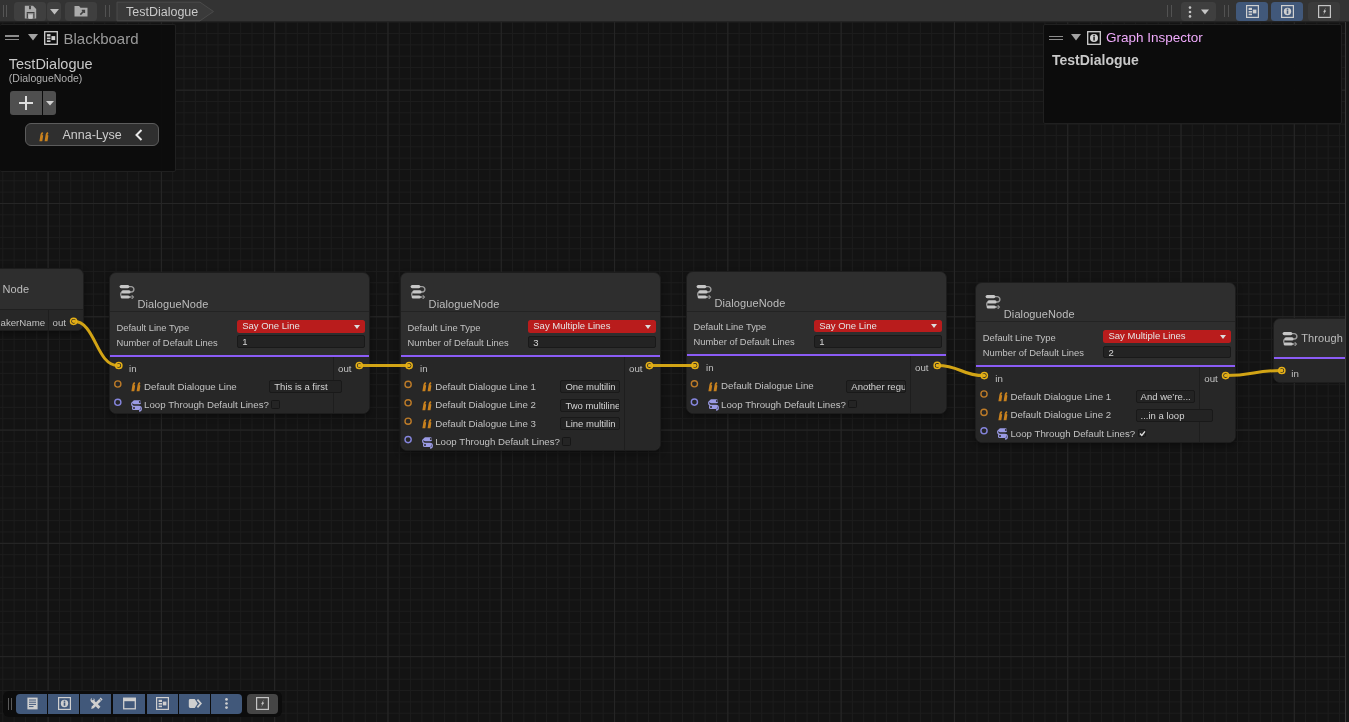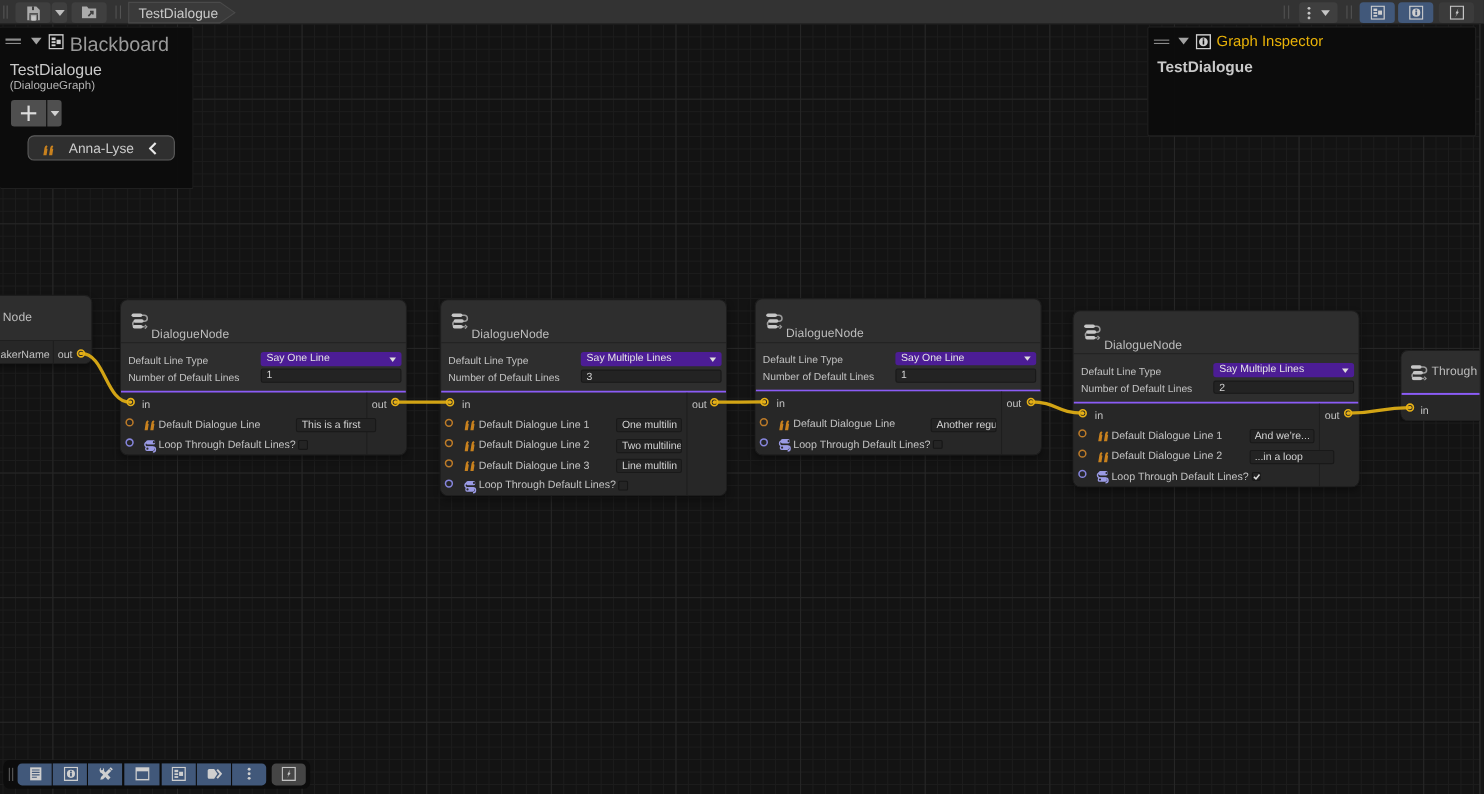--- a/index.html
+++ b/index.html
@@ -16,21 +16,21 @@
  background-position:47.6px 0,0px 181px,2.3px 0,0px 11.05px;}
 .node{position:absolute;background:#2e2e2e;border:1px solid #1d1d1d;border-radius:7px;
  box-shadow:0 3px 6px rgba(0,0,0,.35)}
 .ntitle{position:absolute;left:0;top:0;right:0;height:38.5px}
 .ntitle .txt{position:absolute;left:28px;top:25px;font-size:11px;color:#bdbdbd;letter-spacing:.1px}
 .nprops{position:absolute;left:0;top:38.5px;right:0;height:43.4px;border-top:1px solid #232323}
 .nports{position:absolute;left:0;top:81.9px;right:0;bottom:0;background:#272727;
  border-top:2px solid #8b5cf6;border-radius:0 0 7px 7px}
 .outcol{position:absolute;top:0;bottom:0;border-left:1px solid #1e1e1e}
 .plabel{font-size:9.7px;color:#c2c2c2;white-space:pre}
-.dd{position:absolute;background:#4c1d95;border-radius:2.5px;height:12.6px;
+.dd{position:absolute;background:#b91c1c;border-radius:2.5px;height:12.6px;
  font-size:9.5px;color:#e4e4e4;line-height:12.4px;padding-left:5px}
 .dd:after{content:"";position:absolute;right:5px;top:4.6px;border-left:3.6px solid transparent;
  border-right:3.6px solid transparent;border-top:4.2px solid #ddd}
 .tf{position:absolute;background:#232323;border:1px solid #191919;border-radius:2px;
  height:12.8px;font-size:9.5px;color:#d4d4d4;line-height:12px;padding-left:4px;
  white-space:nowrap;overflow:hidden}
 .lbl{position:absolute;font-size:9.4px;color:#c2c2c2;white-space:pre}
 .cb{position:absolute;width:8.6px;height:8.6px;background:#242424;border:1px solid #161616;border-radius:1.5px}
 .panel{position:absolute;background:#0c0c0cf2;border:1px solid #202020;border-radius:2px}
 .tbtn{position:absolute;top:1.5px;height:19.5px;background:#3f3f3f;border-radius:3.5px}
@@ -352,23 +352,23 @@
 <svg class="abs" style="left:27.5px;top:9px" width="10" height="7" viewBox="0 0 10 7">
         <path d="M0 0 h10 L5 6.5 Z" fill="#a2a2a2"></path>
       </svg>
 <svg class="abs" style="left:43.5px;top:6px" width="14" height="14" viewBox="0 0 14 14">
 <rect x="0.7" y="0.7" width="12.6" height="12.6" fill="none" stroke="#cfcfcf" stroke-width="1.3"></rect>
 <rect x="2.9" y="3.1" width="3.6" height="2.4" fill="#cfcfcf"></rect>
 <rect x="2.9" y="6.5" width="3.6" height="1.7" fill="#cfcfcf"></rect>
 <rect x="2.9" y="9.3" width="3.6" height="1.7" fill="#cfcfcf"></rect>
 <rect x="7.4" y="5.1" width="3.8" height="4" fill="#cfcfcf"></rect>
 </svg>
-<span class="abs" style="left:63.5px;top:4.8px;font-size:18px;color:#9a9a9a">Blackboard</span>
+<span class="abs" style="left:63.5px;top:4.8px;font-size:15px;color:#9a9a9a">Blackboard</span>
 <span class="abs" style="left:8.8px;top:31px;font-size:14.5px;color:#c9c9c9">TestDialogue</span>
-<span class="abs" style="left:8.8px;top:47.3px;font-size:10.5px;color:#b2b2b2">(DialogueGraph)</span>
+<span class="abs" style="left:8.8px;top:47.3px;font-size:10.5px;color:#b2b2b2">(DialogueNode)</span>
 <div class="abs" style="left:10px;top:66px;width:32px;height:23.5px;background:#4f4f4f;border-radius:3px 0 0 3px">
 <div class="abs" style="left:9px;top:11px;width:14px;height:1.8px;background:#dedede"></div>
 <div class="abs" style="left:15.1px;top:4.9px;width:1.8px;height:14px;background:#dedede"></div>
 </div>
 <div class="abs" style="left:43px;top:66px;width:13px;height:23.5px;background:#4f4f4f;border-radius:0 3px 3px 0">
 <svg class="abs" style="left:2.5px;top:9.5px" width="8" height="5" viewBox="0 0 8 5">
           <path d="M0 0 h8 L4 4.6 Z" fill="#d2d2d2"></path>
         </svg>
 </div>
 <div class="abs" style="left:24.7px;top:98.3px;width:134.3px;height:23px;background:#2f2f2f;border:1px solid #5c5c5c;border-radius:6px">
@@ -387,21 +387,21 @@
 <div class="abs" style="left:4.7px;top:14px;width:14px;height:1.2px;background:#8c8c8c"></div>
 <svg class="abs" style="left:26.5px;top:9px" width="10" height="7" viewBox="0 0 10 7">
         <path d="M0 0 h10 L5 6.5 Z" fill="#a2a2a2"></path>
       </svg>
 <svg class="abs" style="left:42.5px;top:6px" width="14" height="14" viewBox="0 0 14 14">
 <rect x="0.7" y="0.7" width="12.6" height="12.6" fill="none" stroke="#cfcfcf" stroke-width="1.3"></rect>
 <circle cx="7" cy="7" r="4" fill="#cfcfcf"></circle>
 <rect x="6.35" y="5.6" width="1.4" height="3.9" fill="#0c0c0c"></rect>
 <rect x="6.35" y="3.9" width="1.4" height="1.2" fill="#0c0c0c"></rect>
 </svg>
-<span class="abs" style="left:62px;top:4.8px;font-size:13.5px;color:#eab308">Graph Inspector</span>
+<span class="abs" style="left:62px;top:4.8px;font-size:13.5px;color:#f0abfc">Graph Inspector</span>
 <span class="abs" style="left:8px;top:27px;font-size:14px;color:#c9c9c9;font-weight:bold">TestDialogue</span>
 </div>
 <div class="abs" style="left:3px;top:690.5px;width:279px;height:26.5px;background:#0c0c0c;border-radius:6px"></div>
 <div class="sep" style="left:8px;top:698px;height:12px;background:#5a5a5a"></div>
 <div class="sep" style="left:11px;top:698px;height:12px;background:#5a5a5a"></div>
 <div class="bluebtn" style="left:16.0px;top:693.6px;width:31.2px;height:20.2px;background:#41587a;border-radius:4px 0 0 4px">
       <svg style="position:absolute;left:9.5px;top:3.5px" width="13" height="13" viewBox="0 0 13 13">
 <rect x="1.4" y="0.6" width="10.2" height="11.8" fill="#cfcfcf"></rect>
 <g stroke="#41587a" stroke-width="1">
           <path d="M3 3 h7 M3 5.2 h7 M3 7.4 h7 M3 9.6 h4.5"></path>

